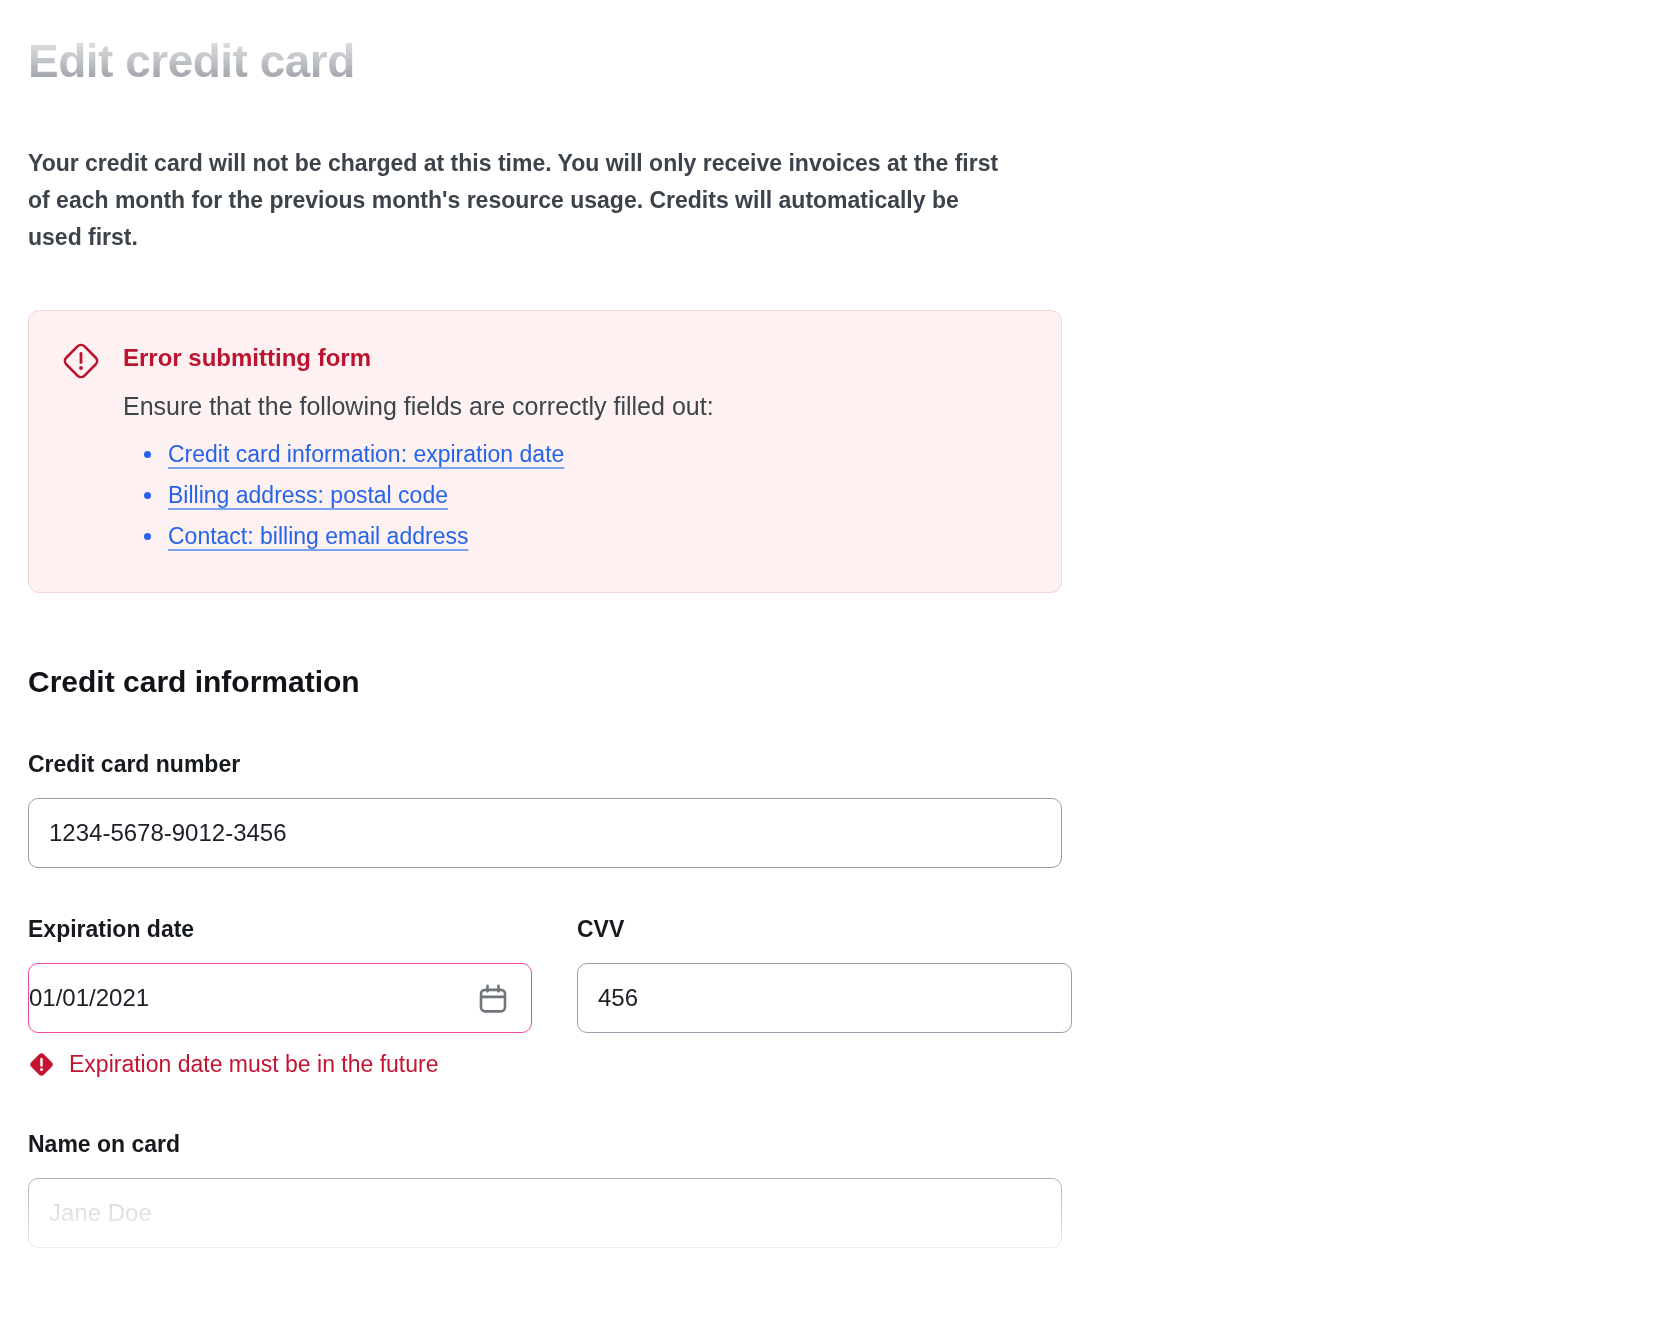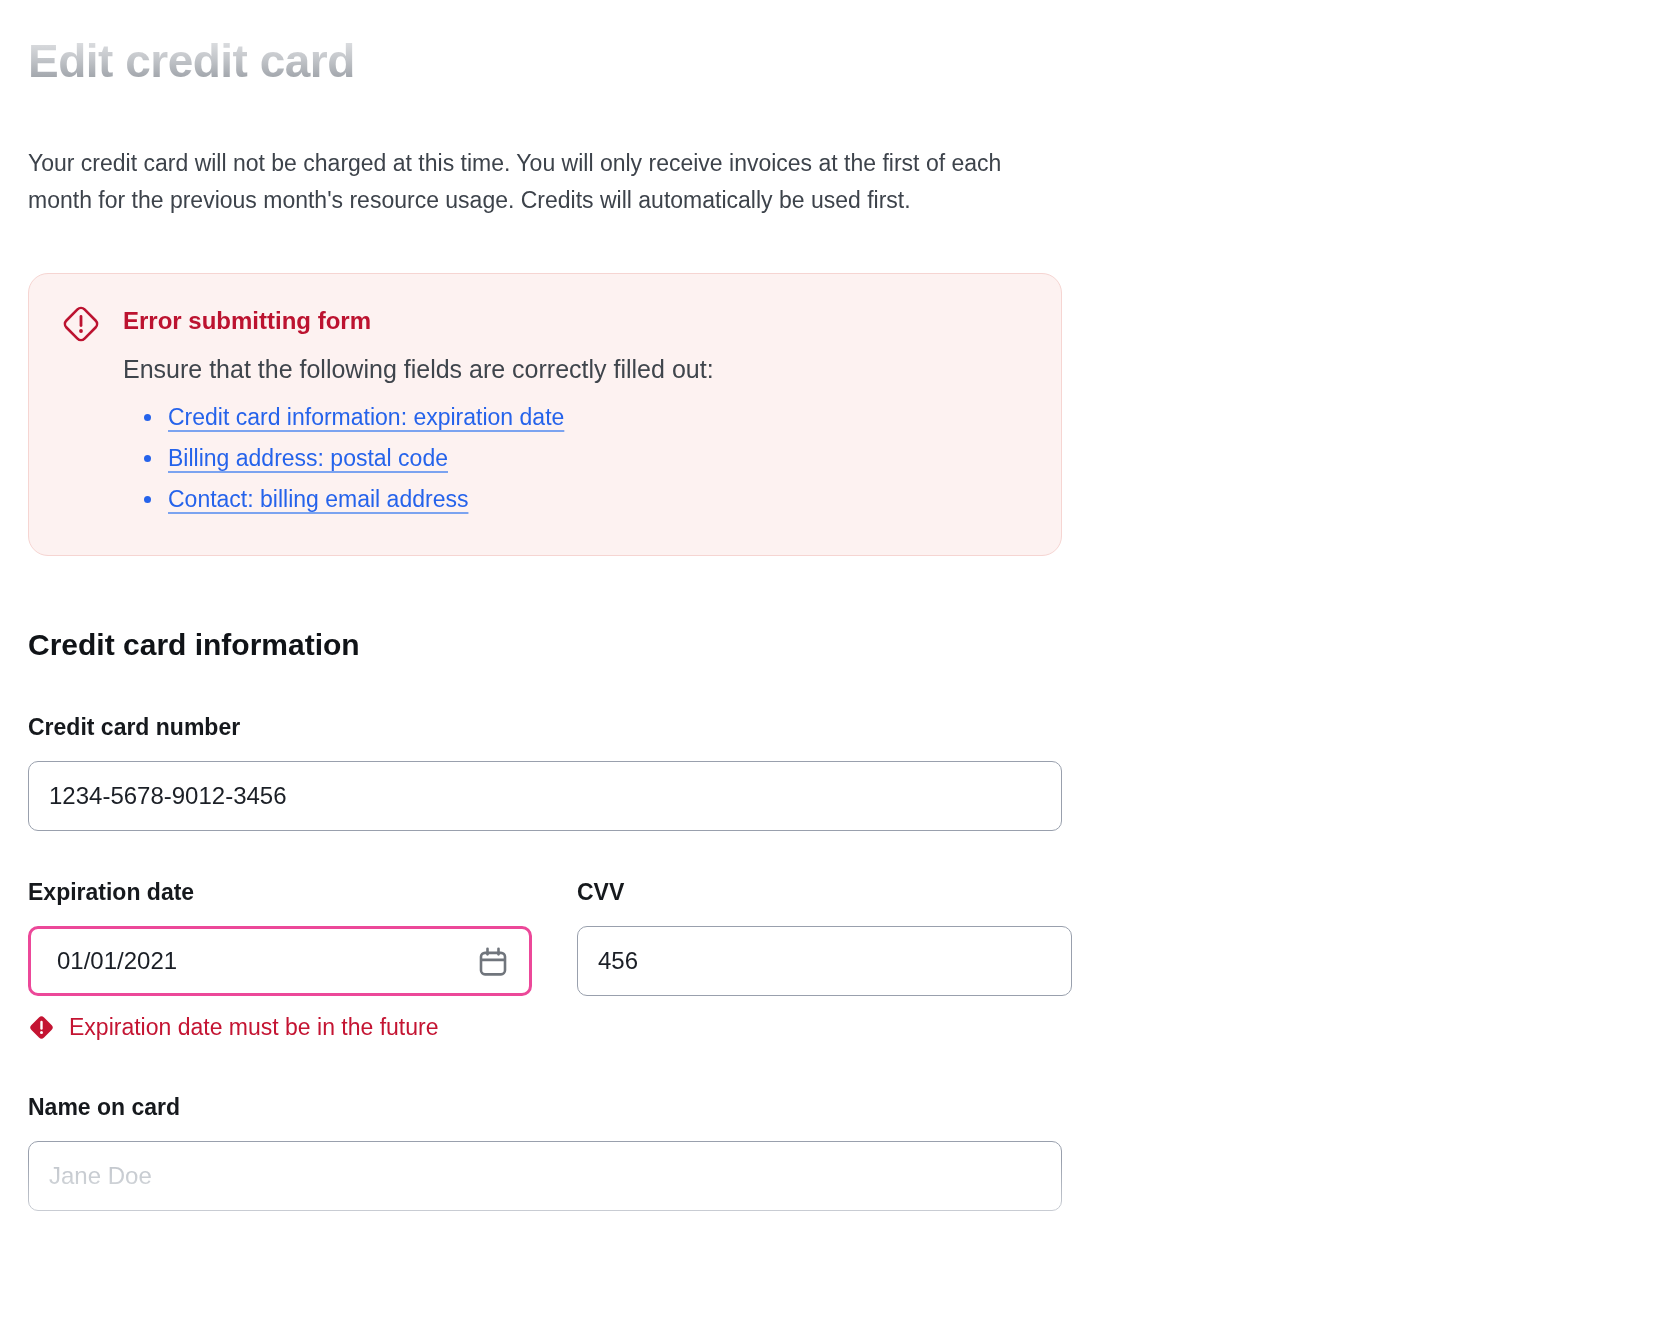--- a/index.html
+++ b/index.html
@@ -12,27 +12,27 @@
   .page-title {
     margin-top:34px;
     font-size:46px; font-weight:bold; letter-spacing:-0.5px; line-height:1.2;
     background:linear-gradient(180deg,#e7e8ea 0%,#c3c6ca 45%,#8e939a 100%);
     -webkit-background-clip:text; background-clip:text;
     color:transparent; width:max-content;
   }
 
   .intro {
     margin-top:56px; width:980px;
-    font-size:23px; line-height:37px; color:#3d434b;
+    font-size:23px; line-height:37px; color:#3d434b;font-weight:bold;
   }
 
   
   .alert {
     margin-top:54px; width:1034px;
-    background:#fdf2f1; border:1px solid #f6d5d2; border-radius:20px;
+    background:#fdf2f1; border:1px solid #f6d5d2; border-radius:11px;
     padding:32px 36px 34px 32px;
     display:flex; align-items:flex-start;
   }
   .alert-icon { flex:0 0 40px; width:40px; height:40px; margin-top:-2px; }
   .alert-body { margin-left:22px; }
   .alert-title { font-size:24px; font-weight:bold; color:#bc1330; line-height:30px; }
   .alert-desc { margin-top:18px; font-size:25px; color:#3f454c; line-height:30px; }
   .alert-list { margin-top:14px; list-style:none; }
   .alert-list li { position:relative; padding-left:45px; line-height:38px; }
   .alert-list li::before {
@@ -58,21 +58,21 @@
   }
   .text-input::placeholder { color:#c0c5cb; }
 
   .field-row { display:flex; gap:45px; margin-top:48px; }
   .col-exp { width:504px; }
   .col-cvv { width:495px; }
   .col-exp .text-input { width:504px; }
   .col-cvv .text-input { width:495px; }
 
   .input-wrap { position:relative; }
-  .input-error { border:3px solid #ec4899; padding:0 26px; }
+  .input-error { border:1px solid #ec4899; padding:0 0; }
   .calendar-icon {
     position:absolute; right:22px; top:50%; transform:translateY(-46%);
     width:34px; height:34px; pointer-events:none;
   }
 
   .inline-error {
     margin-top:16px; display:flex; align-items:center; gap:14px;
     color:#c41432; font-size:23px; line-height:30px;
   }
   .inline-error-icon { width:27px; height:27px; flex:0 0 27px; }

